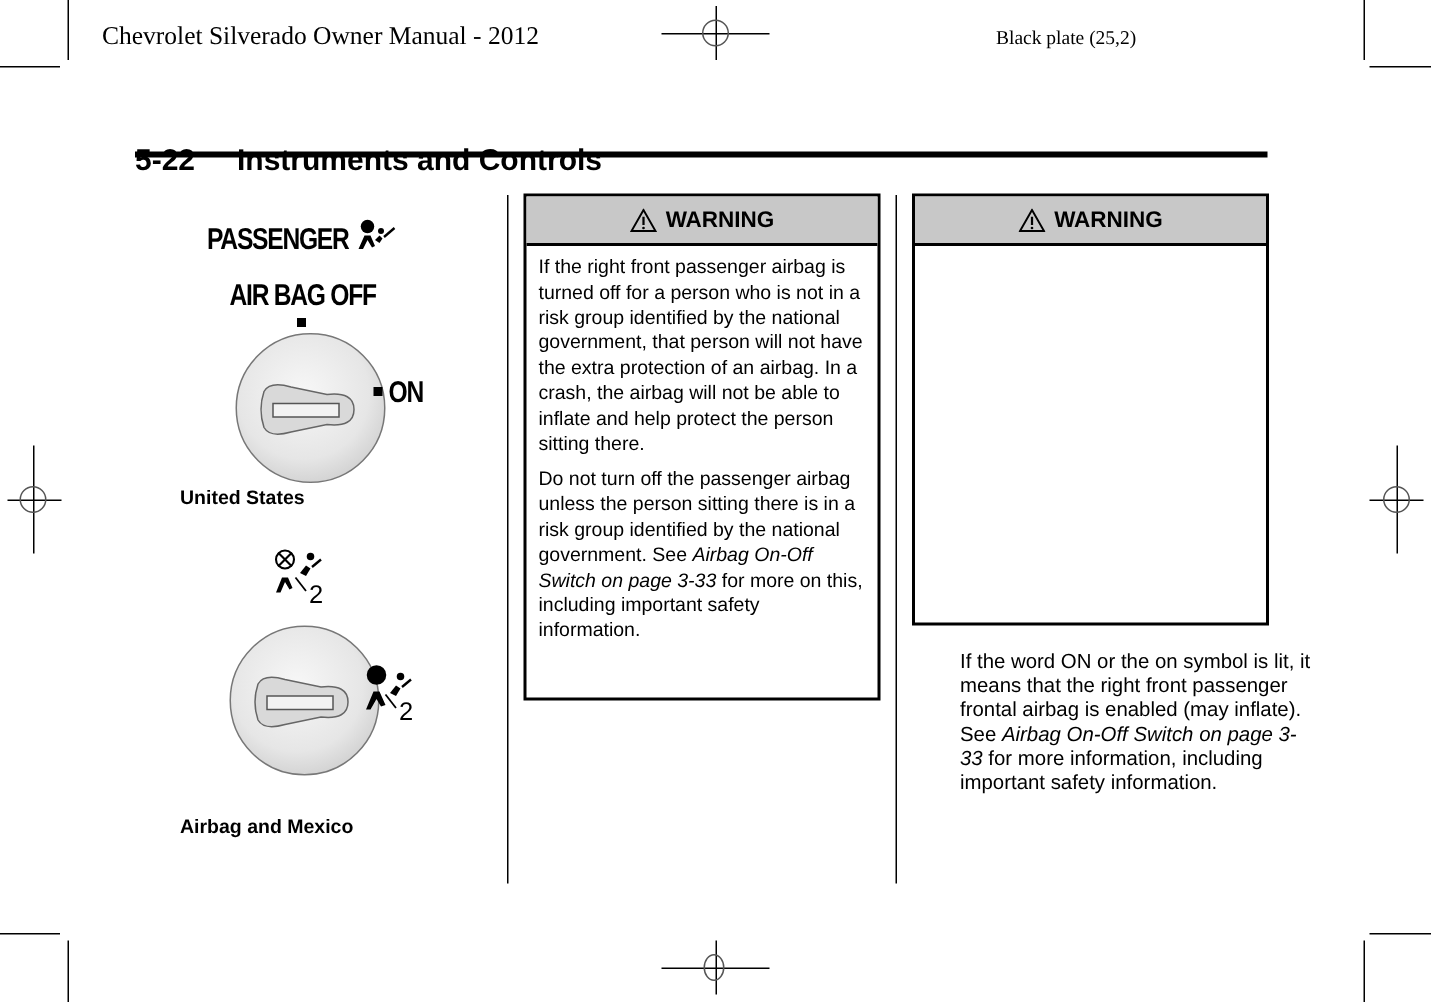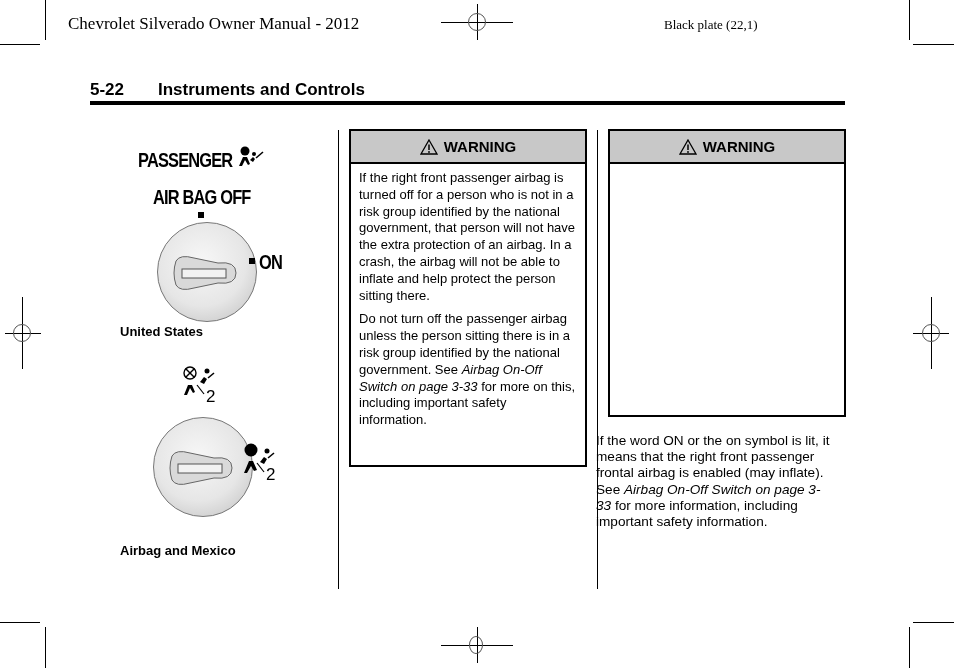--- a/index.html
+++ b/index.html
@@ -5,21 +5,21 @@
   html, body { margin:0; padding:0; }
   body { width:954px; height:668px; position:relative; background:#ffffff; overflow:hidden;
          font-family:"Liberation Sans", sans-serif; color:#000; }
   .abs { position:absolute; }
   .serif { font-family:"Liberation Serif", serif; }
   .hline { position:absolute; height:1px; background:#000; }
   .vline { position:absolute; width:1px; background:#000; }
   .reg { position:absolute; width:18px; height:18px; border:1px solid #555; border-radius:50%; box-sizing:border-box; }
   .hdr-left { left:68px; top:14px; font-size:17px; }
   .hdr-right { left:664px; top:17px; font-size:13px; }
-  .section-title { left:90px; top:80px; font-size:17px; font-weight:bold; }
+  .section-title { left:90px; top:96px; font-size:20px; font-weight:bold; }
   .section-title .num { display:inline-block; width:68px; }
   .title-rule { left:90px; top:101px; width:755px; height:4px; background:#000; }
   .col-div { position:absolute; width:1px; background:#000; top:130px; height:459px; }
   .warn-box { position:absolute; border:2px solid #000; background:#fff; box-sizing:border-box; }
   .warn-head { background:#c8c8c8; border-bottom:2px solid #000; height:31px; display:flex; align-items:center; justify-content:center;
                font-weight:bold; font-size:15px; gap:6px; }
   .warn-body { padding:6px 8px 0 8px; font-size:13px; line-height:16.8px; }
   .warn-body p { margin:0 0 7px 0; }
   .ital { font-style:italic; }
   .body-text { font-size:13.6px; line-height:16.2px; }
@@ -52,21 +52,21 @@
 
 <div class="hline" style="left:5px;top:333px;width:36px;"></div>
 <div class="vline" style="left:22px;top:297px;height:72px;"></div>
 <div class="reg" style="left:13px;top:324px;"></div>
 
 <div class="hline" style="left:913px;top:333px;width:36px;"></div>
 <div class="vline" style="left:931px;top:297px;height:72px;"></div>
 <div class="reg" style="left:922px;top:324px;"></div>
 
 <div class="abs hdr-left serif">Chevrolet Silverado Owner Manual - 2012</div>
-<div class="abs hdr-right serif">Black plate (22,1)</div>
+<div class="abs hdr-right serif">Black plate (25,2)</div>
 
 <div class="abs section-title">
   <span class="num">5-22</span><span>Instruments and Controls</span>
 </div>
 <div class="abs title-rule"></div>
 
 <div class="col-div" style="left:338px;"></div>
 <div class="col-div" style="left:597px;"></div>
 
 <div class="abs" style="left:120px;top:130px;width:210px;height:220px;">
@@ -142,15 +142,15 @@
       <path d="M9 1 L17 15 L1 15 Z" fill="none" stroke="#000" stroke-width="1.3"></path>
       <line x1="9" y1="5.5" x2="9" y2="11" stroke="#000" stroke-width="1.5"></line>
       <circle cx="9" cy="13" r="0.9" fill="#000"></circle>
     </svg>
     <span>WARNING</span>
   </div>
   <div class="warn-body">
   </div>
 </div>
 
-<div class="abs body-text" style="left:596px;top:433px;width:236px;">
+<div class="abs body-text" style="left:640px;top:433px;width:236px;">
   <span>If the word ON or the on symbol is lit, it means that the right front passenger frontal airbag is enabled (may inflate). See </span><span class="ital">Airbag On-Off Switch on page 3-33</span><span> for more information, including important safety information.</span>
 </div>
 
 </body></html>

